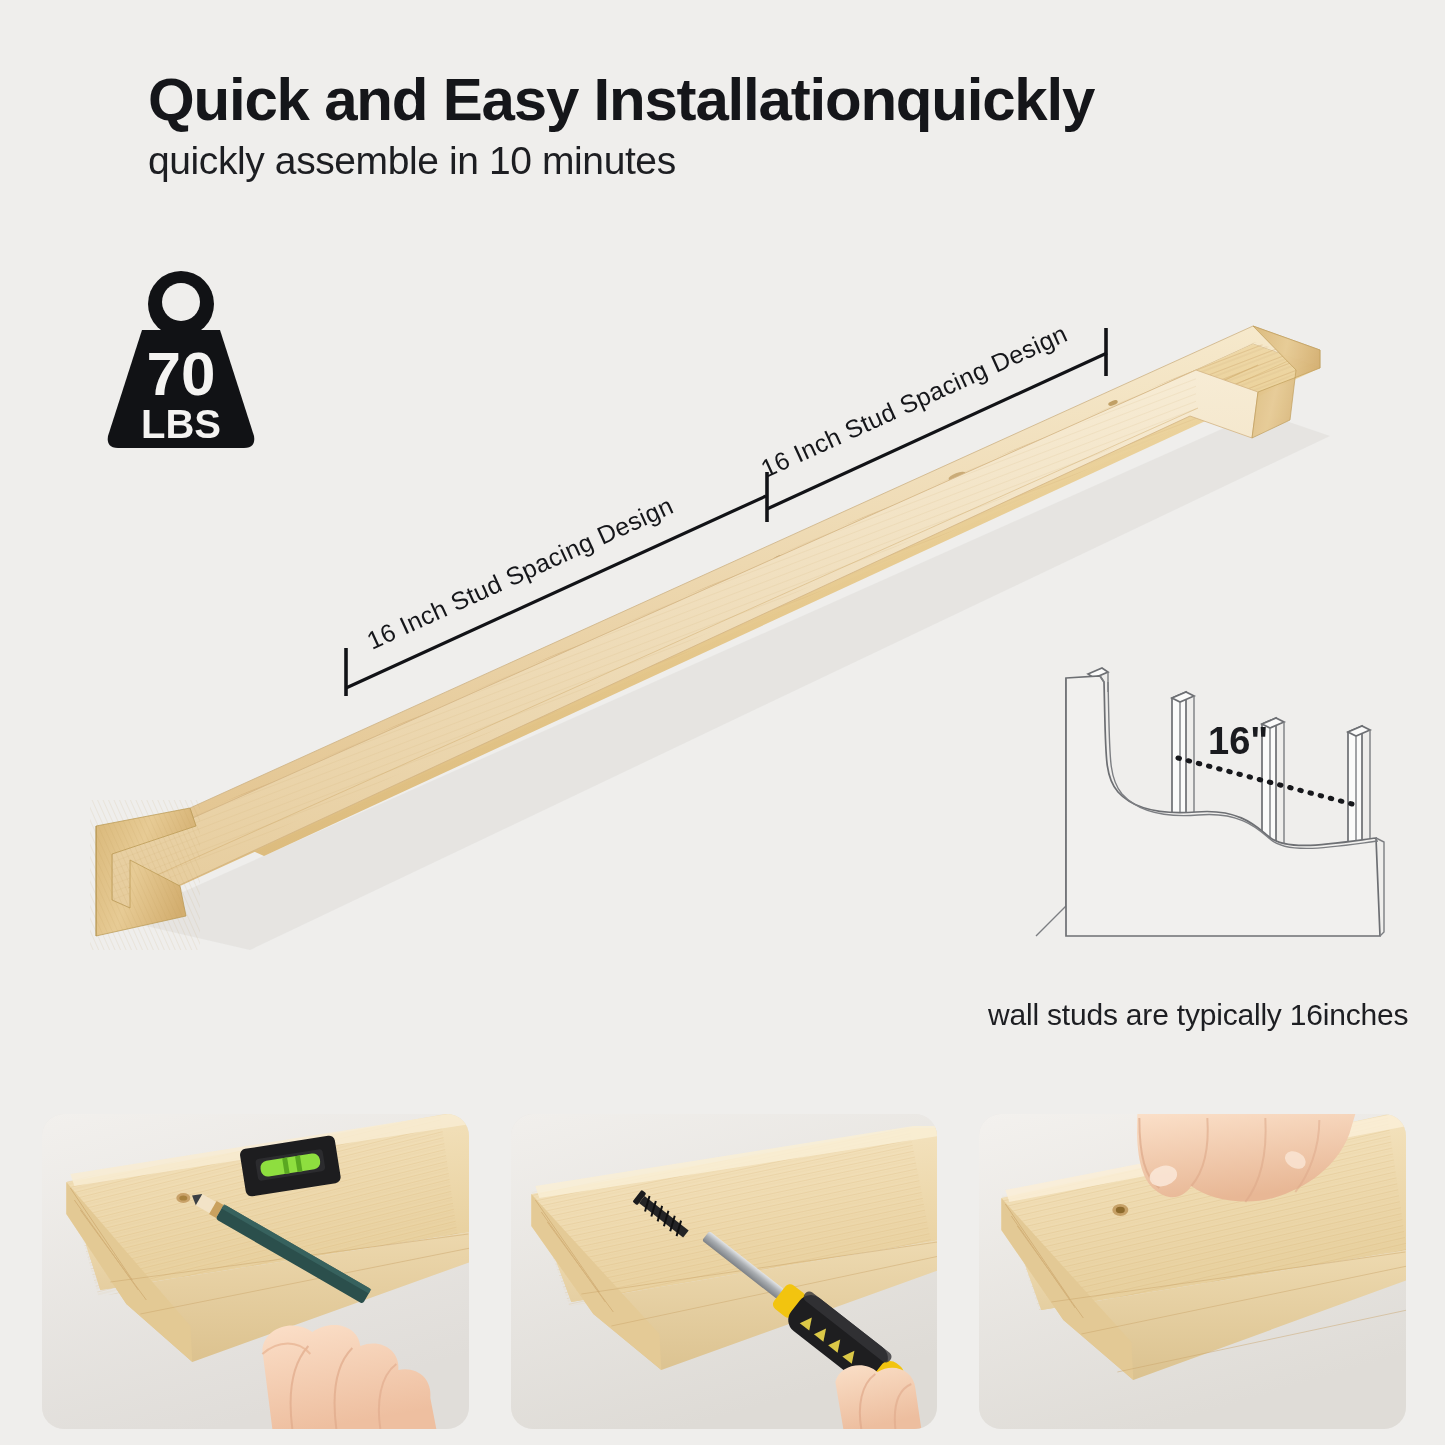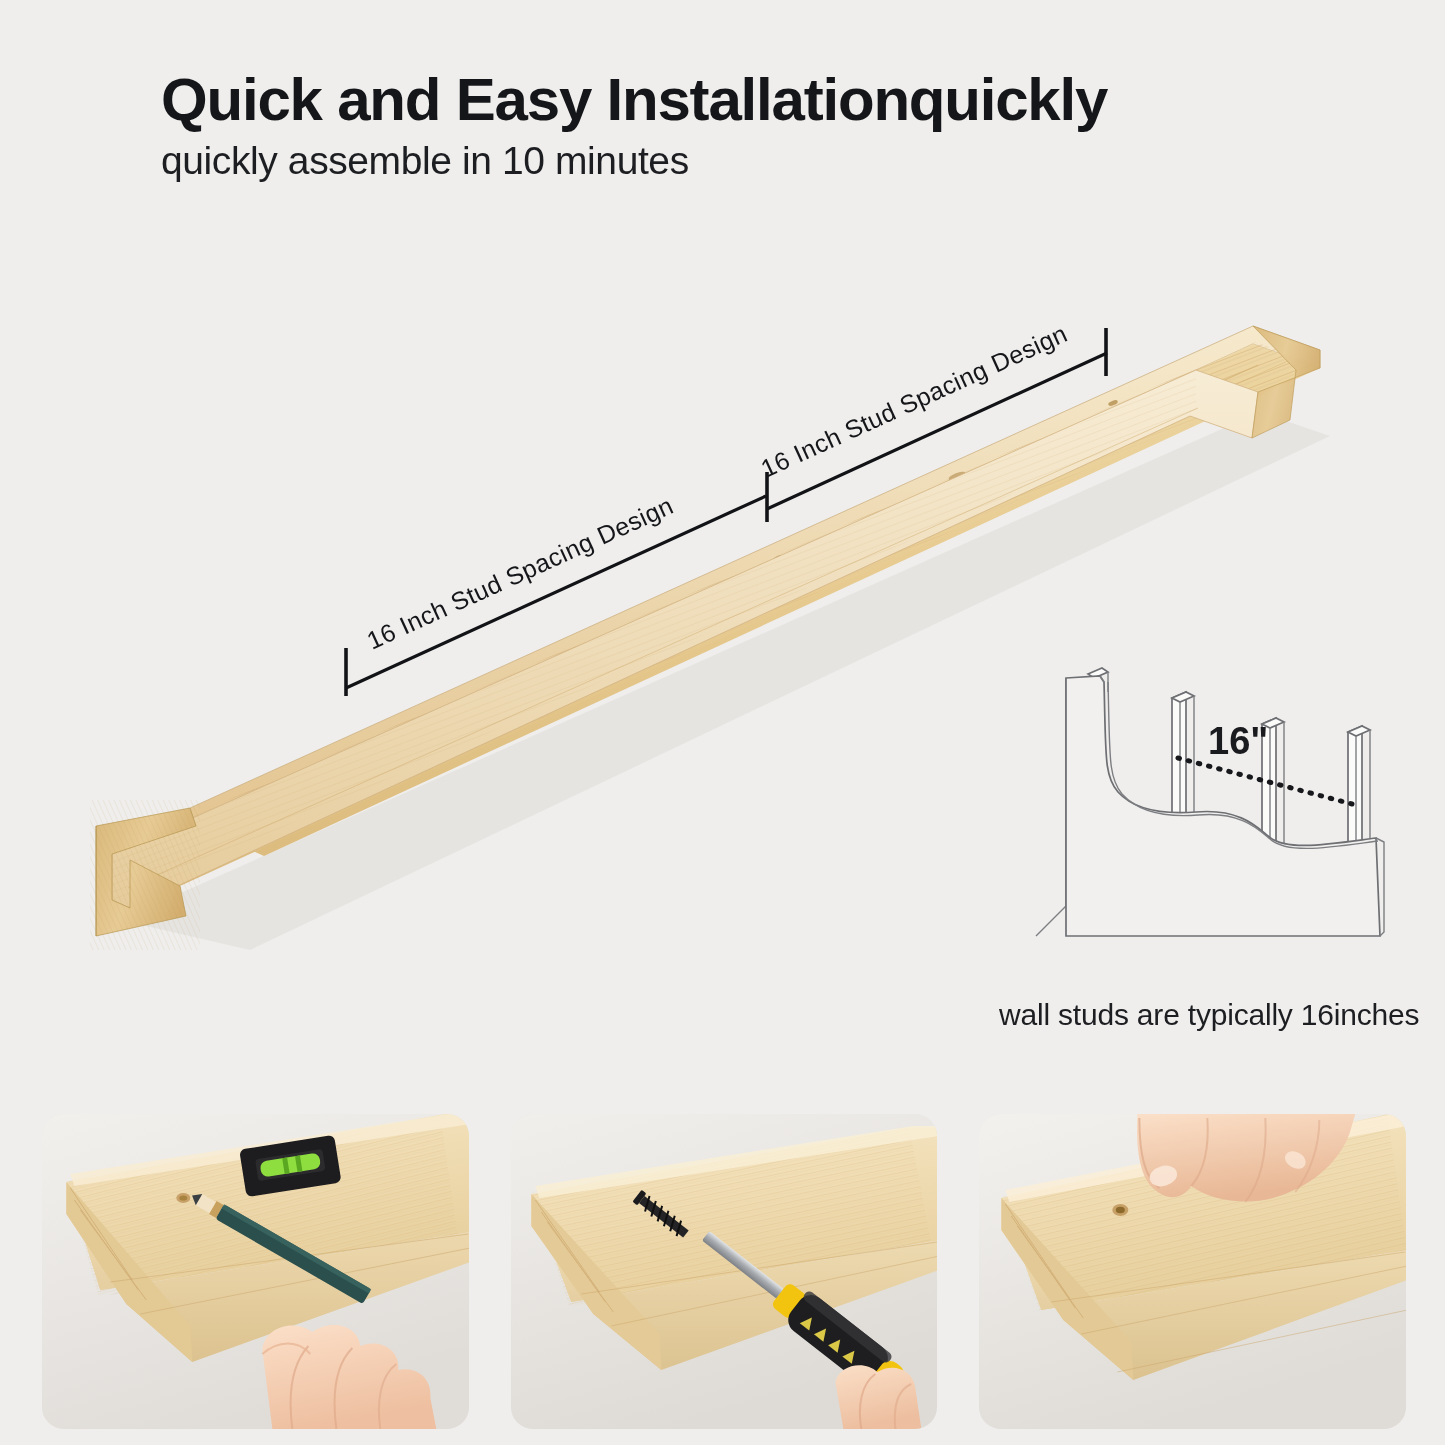--- a/index.html
+++ b/index.html
@@ -12,21 +12,21 @@
     width: 1445px;
     height: 1445px;
     background: #efeeec;
     font-family: "Liberation Sans", sans-serif;
     overflow: hidden;
   }
 
   
   #header {
     position: absolute;
-    left: 101px;
+    left: 88px;
     top: 66px;
     display: flex;
     align-items: flex-end;
   }
   #accent-bar {
     width: 34px;
     background: #9b6b4a;
     margin-right: 26px;
     flex: 0 0 34px;
   }
@@ -108,21 +108,20 @@
     fill: #1a1b1f;
   }
   #stud-caption {
     position: absolute;
     left: 988px;
     top: 998px;
     font-size: 30px;
     color: #1d1e22;
     letter-spacing: -0.2px;
     white-space: nowrap;
-    margin-left: 11px;
   }
 
   
   #panels {
     position: absolute;
     left: 42px;
     top: 1114px;
     width: 1364px;
     height: 315px;
     display: flex;
@@ -143,20 +142,33 @@
 <div id="page">
 
   <div id="header">
     <div id="accent-bar"></div>
     <div id="header-text">
       <div id="title">Quick and Easy Installationquickly</div>
       <div id="subtitle">quickly assemble in 10 minutes</div>
     </div>
   </div>
 
+  <div id="weight-badge">
+    <svg viewBox="0 0 190 190" width="190" height="190" aria-hidden="true">
+      <g>
+
+        <circle cx="95" cy="36" r="33" fill="#111215"></circle>
+        <circle cx="95" cy="34" r="19" fill="#efeeec"></circle>
+
+        <path d="M 56 62 L 134 62 L 168 168 Q 170 180 158 180 L 32 180 Q 20 180 22 168 Z" fill="#111215"></path>
+      </g>
+      <text class="wb-num" x="95" y="127" font-size="62" text-anchor="middle">70</text>
+      <text class="wb-num" x="95" y="170" font-size="40" text-anchor="middle">LBS</text>
+    </svg>
+  </div>
 
   <div id="shelf-stage">
     <svg viewBox="0 0 1445 760" width="1445" height="760">
       <defs>
 
         <linearGradient id="topFace" x1="0" y1="0" x2="0.2" y2="1">
           <stop offset="0" stop-color="#f4e3c0"></stop>
           <stop offset="0.25" stop-color="#ecd49f"></stop>
           <stop offset="0.6" stop-color="#e6c98e"></stop>
           <stop offset="1" stop-color="#dcbb7d"></stop>

